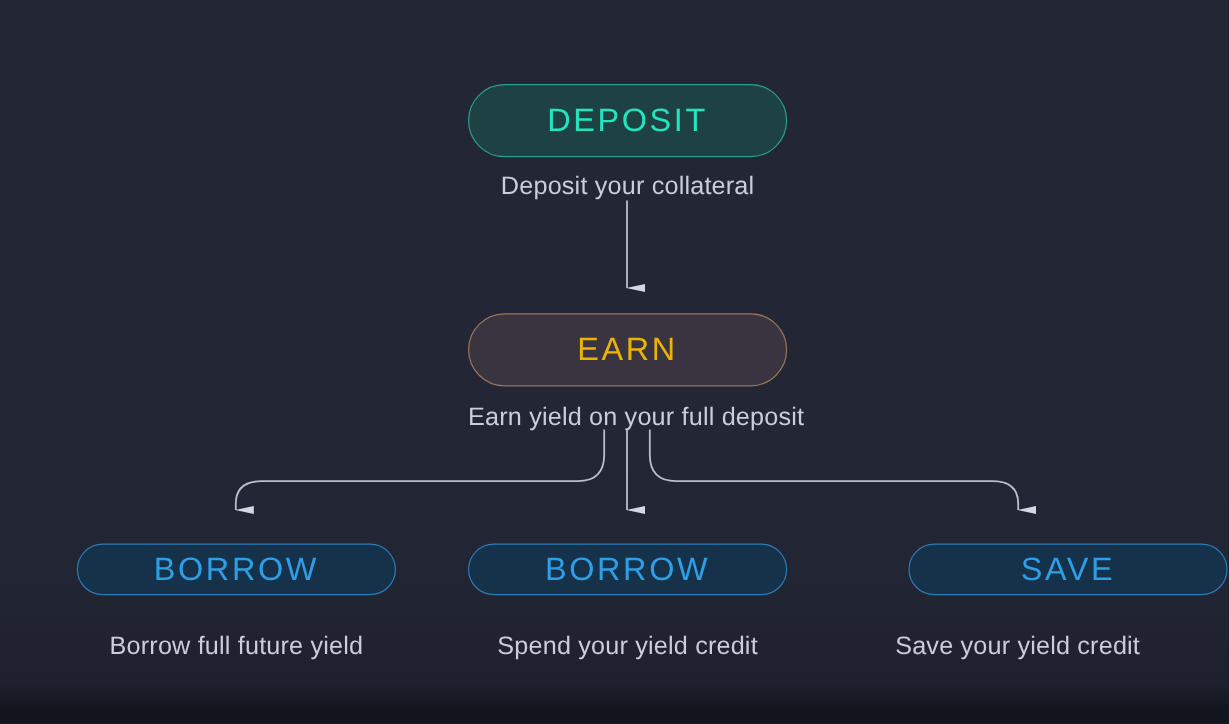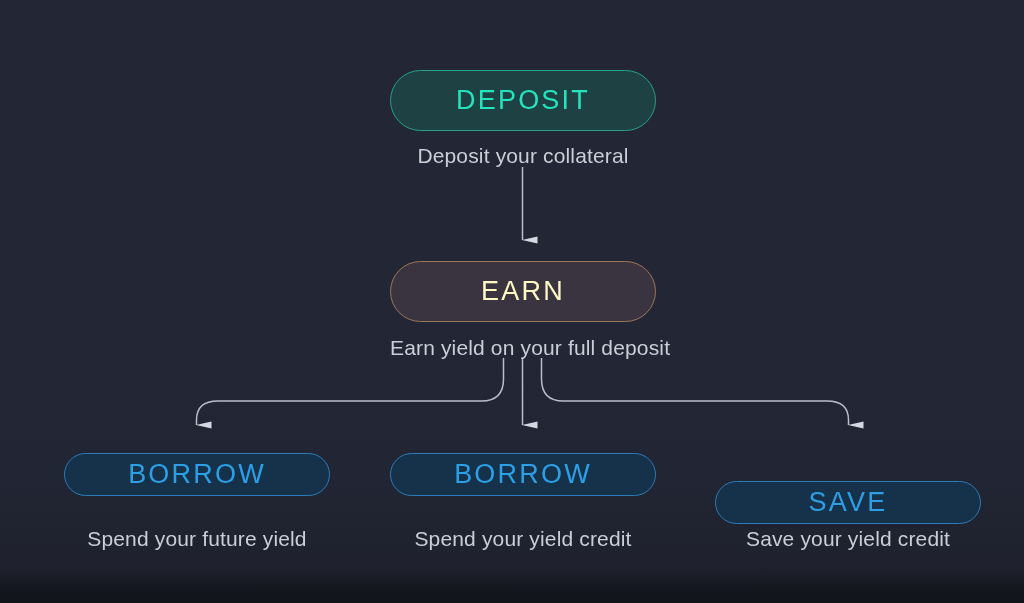--- a/index.html
+++ b/index.html
@@ -60,31 +60,31 @@
   .node-deposit {
     left: 390px; top: 70px; width: 266px; height: 61px;
     background: #1e4144;
     border-color: #26a08a;
     color: #24e3bd;
   }
   .node-earn {
     left: 390px; top: 261px; width: 266px; height: 61px;
     background: #39343f;
     border-color: #9b7659;
-    color: #fef9c3;
+    color: #eab308;
   }
   .node-blue {
     top: 453px; width: 266px; height: 43px;
     background: #16314a;
     border-color: #2c7cba;
     color: #2d9fe6;
   }
   .node-borrow { left: 64px; }
   .node-spend  { left: 390px; }
-  .node-save   { left: 715px; margin-top: 28px; }
+  .node-save   { left: 757px; }
 
   .caption {
     position: absolute;
     text-align: center;
     color: #c9ced7;
     font-size: 21px;
     letter-spacing: 0.15px;
     white-space: nowrap;
   }
   .cap-deposit { left: 390px; top: 144px; width: 266px; }
@@ -120,21 +120,21 @@
   <div class="caption cap-deposit">Deposit your collateral</div>
 
   <div class="node node-earn">
     <span>EARN</span>
   </div>
   <div class="caption cap-earn">Earn yield on your full deposit</div>
 
   <div class="node node-blue node-borrow">
     <span>BORROW</span>
   </div>
-  <div class="caption cap-borrow">Spend your future yield</div>
+  <div class="caption cap-borrow">Borrow full future yield</div>
 
   <div class="node node-blue node-spend">
     <span>BORROW</span>
   </div>
   <div class="caption cap-spend">Spend your yield credit</div>
 
   <div class="node node-blue node-save">
     <span>SAVE</span>
   </div>
   <div class="caption cap-save">Save your yield credit</div>

